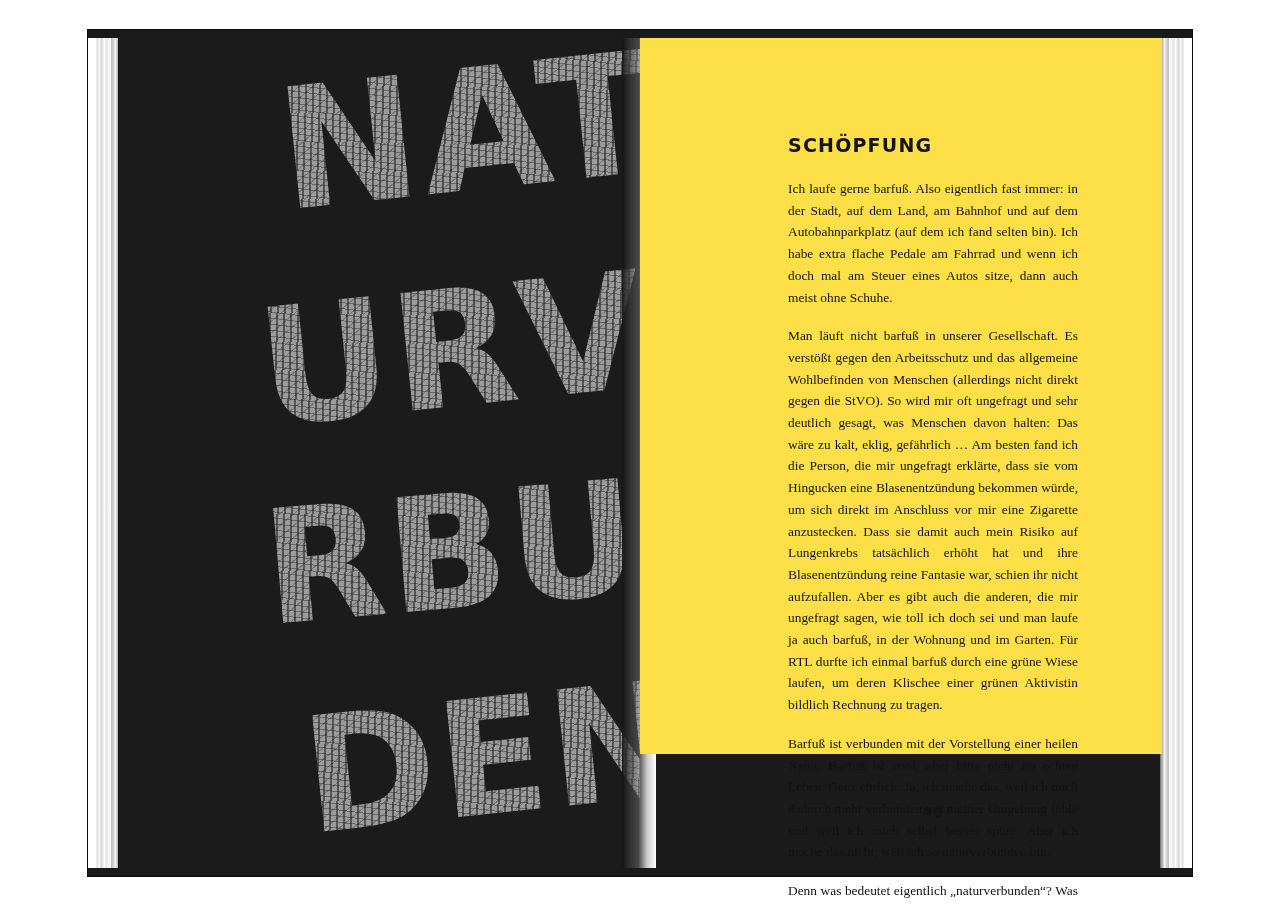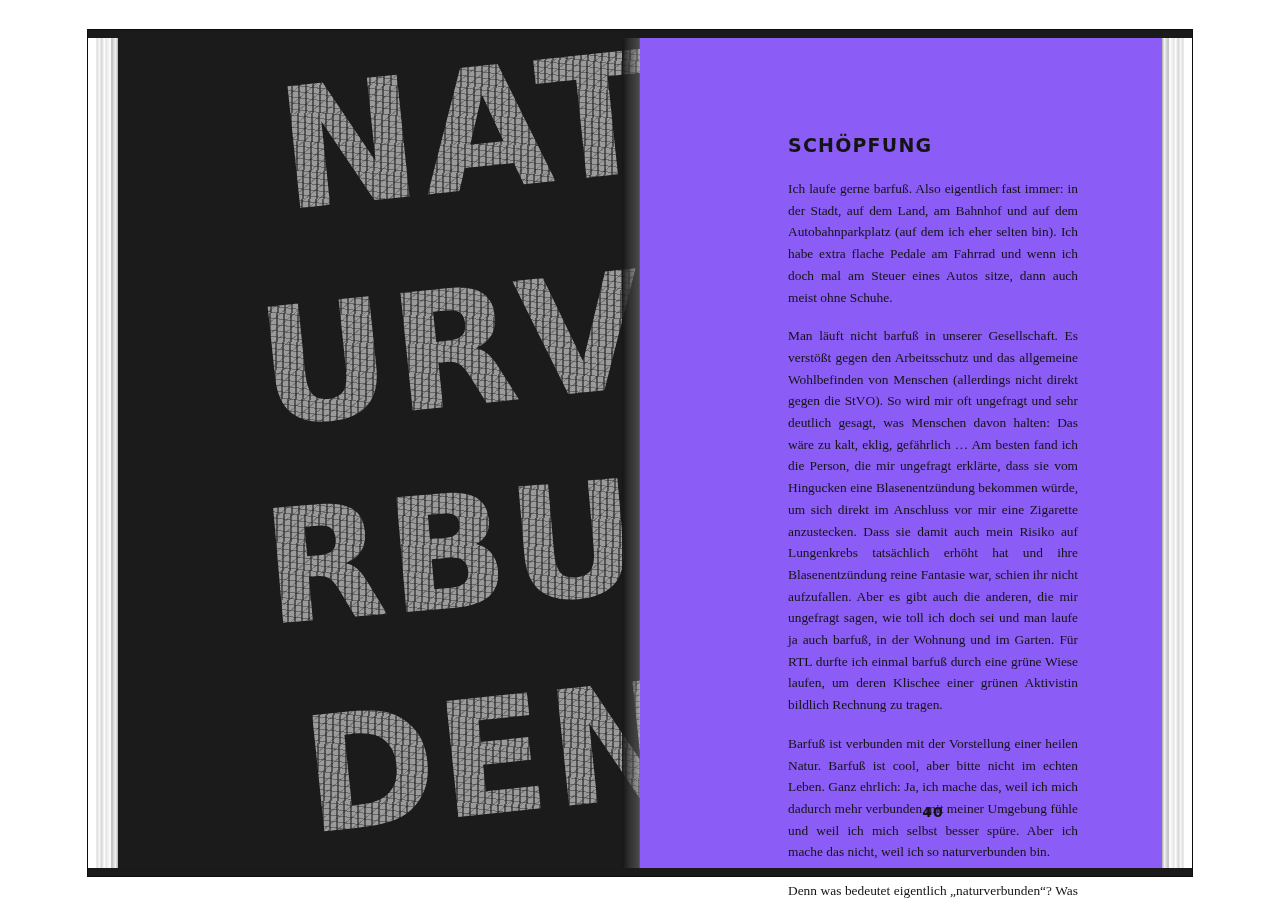--- a/index.html
+++ b/index.html
@@ -120,22 +120,22 @@
       rgba(235,235,235,0.85) 74%,
       rgba(255,255,255,1) 100%);
   }
 
   
   .recto {
     position: absolute;
     left: 552px;
     top: 8px;
     width: 522px;
-    height: 830px;
-    background: #8b5cf6;
+    height: 716px;
+    background: #fde047;
   }
   .recto-inner {
     position: absolute;
     left: 148px;
     top: 96px;
     width: 290px;
   }
   .chapter-title {
     font-family: "DejaVu Sans", sans-serif;
     font-weight: 700;
@@ -189,21 +189,21 @@
         <div class="art-line l4">DEN</div>
         <div class="grain"></div>
       </div>
     </div>
 
     <div class="gutter"></div>
 
     <div class="recto">
       <div class="recto-inner">
         <h1 class="chapter-title">SCHÖPFUNG</h1>
-        <p class="para">Ich laufe gerne barfuß. Also eigentlich fast immer: in der Stadt, auf dem Land, am Bahnhof und auf dem Autobahnparkplatz (auf dem ich eher selten bin). Ich habe extra flache Pedale am Fahrrad und wenn ich doch mal am Steuer eines Autos sitze, dann auch meist ohne Schuhe.</p>
+        <p class="para">Ich laufe gerne barfuß. Also eigentlich fast immer: in der Stadt, auf dem Land, am Bahnhof und auf dem Autobahnparkplatz (auf dem ich fand selten bin). Ich habe extra flache Pedale am Fahrrad und wenn ich doch mal am Steuer eines Autos sitze, dann auch meist ohne Schuhe.</p>
         <p class="para">Man läuft nicht barfuß in unserer Gesellschaft. Es verstößt gegen den Arbeitsschutz und das allgemeine Wohlbefinden von Menschen (allerdings nicht direkt gegen die StVO). So wird mir oft ungefragt und sehr deutlich gesagt, was Menschen davon halten: Das wäre zu kalt, eklig, gefährlich … Am besten fand ich die Person, die mir ungefragt erklärte, dass sie vom Hingucken eine Blasenentzündung bekommen würde, um sich direkt im Anschluss vor mir eine Zigarette anzustecken. Dass sie damit auch mein Risiko auf Lungenkrebs tatsächlich erhöht hat und ihre Blasenentzündung reine Fantasie war, schien ihr nicht aufzufallen. Aber es gibt auch die anderen, die mir ungefragt sagen, wie toll ich doch sei und man laufe ja auch barfuß, in der Wohnung und im Garten. Für RTL durfte ich einmal barfuß durch eine grüne Wiese laufen, um deren Klischee einer grünen Aktivistin bildlich Rechnung zu tragen.</p>
         <p class="para">Barfuß ist verbunden mit der Vorstellung einer heilen Natur. Barfuß ist cool, aber bitte nicht im echten Leben. Ganz ehrlich: Ja, ich mache das, weil ich mich dadurch mehr verbunden mit meiner Umgebung fühle und weil ich mich selbst besser spüre. Aber ich mache das nicht, weil ich so naturverbunden bin.</p>
         <p class="para">Denn was bedeutet eigentlich „naturverbunden“? Was ist Natur? Nur unberührte Urwälder (Spoiler, die gibt es in Europa nur noch ganz selten) oder die gewerblich angelegten Forste neben dem Wohngebiet? Was aber ist denn nicht Natur auf dieser Welt? Oder frommdeutsch gesagt: Was ist nicht von G*tt geschaffen?</p>
       </div>
       <div class="folio">40</div>
     </div>
 
   </div>
 </div>
 

